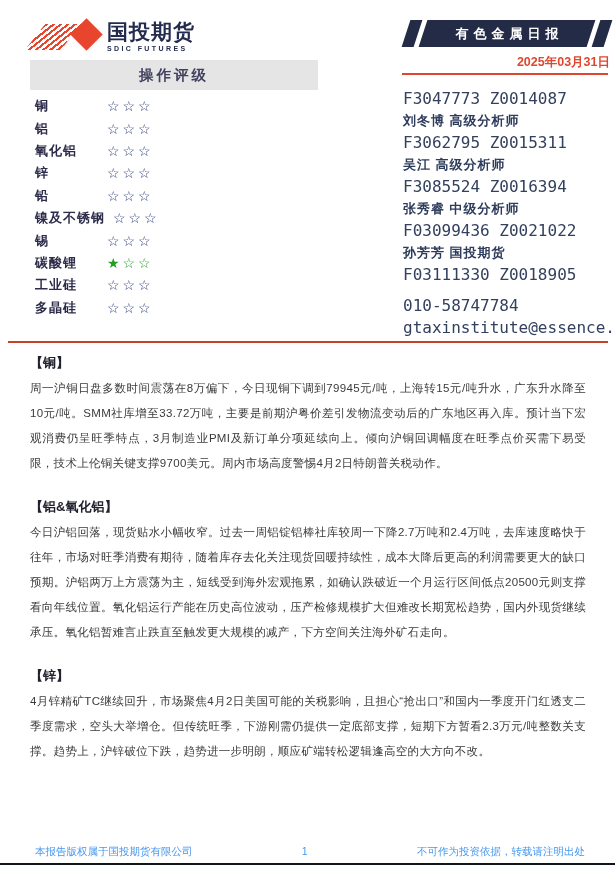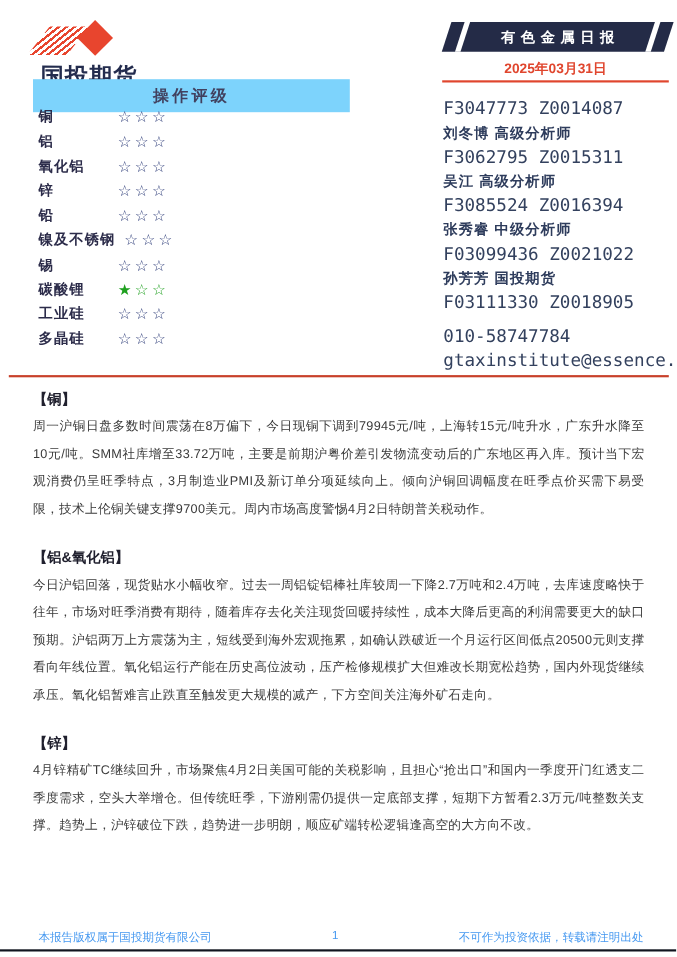--- a/index.html
+++ b/index.html
@@ -1,21 +1,21 @@
 <!DOCTYPE html>
 <html><head>
 <meta charset="utf-8">
 <style>
   html,body { margin:0; padding:0; background:#ffffff; }
   .page {
     position:relative; width:615px; height:870px; background:#fff;
     font-family:"Liberation Sans", sans-serif; overflow:hidden;
   }
   
-  .logo { position:absolute; left:33px; top:18px; display:flex; align-items:flex-start;flex-direction:column; }
+  .logo { position:absolute; left:33px; top:18px; display:flex; align-items:flex-start; }
   .logo-marks { position:relative; width:70px; height:38px; }
   .logo-hatch {
     position:absolute; left:2px; top:6px; width:36px; height:26px;
     transform:skewX(-38deg);
     background:repeating-linear-gradient(115deg,#e8452e 0 3px,#ffffff 3px 6.5px);
   }
   .logo-diamond {
     position:absolute; left:42px; top:5px; width:23px; height:23px;
     background:#e8452e; transform:rotate(45deg);
   }
@@ -29,29 +29,29 @@
   }
   .banner-notch { position:absolute; top:0; bottom:0; width:5px; background:#fff; }
   .banner-notch.l { left:12px; }
   .banner-notch.r { right:12px; }
   .banner-text {
     position:absolute; inset:0; display:flex; align-items:center; justify-content:center;
     transform:skewX(18deg); color:#ffffff; font-size:13px; font-weight:bold; letter-spacing:5px;
     text-indent:5px;
   }
   .report-date {
-    position:absolute; left:400px; top:54px; width:210px; text-align:center;
+    position:absolute; left:400px; top:54px; width:210px; text-align:right;
     color:#e0462e; font-weight:bold; font-size:12.5px;
   }
   .date-underline { position:absolute; left:402px; top:73px; width:206px; border-top:2px solid #e0462e; }
   
   .rating-header {
     position:absolute; left:30px; top:60px; width:288px; height:30px;
-    background:#7dd3fc; display:flex; align-items:center; justify-content:center;
-    font-size:14.5px; font-weight:bold; color:#41415f; letter-spacing:3px;margin-top:12px;
+    background:#e5e5e5; display:flex; align-items:center; justify-content:center;
+    font-size:14.5px; font-weight:bold; color:#41415f; letter-spacing:3px;
   }
   .rating-list { position:absolute; left:35px; top:95px; width:285px; }
   .rating-row { display:flex; align-items:center; height:22.4px; }
   .rating-label { min-width:64px; margin-right:8px; font-size:13px; font-weight:600; color:#2c2c4a; letter-spacing:1px; white-space:nowrap; }
   .rating-stars { font-size:14px; color:#2b3a77; letter-spacing:3px; white-space:nowrap; }
   .rating-stars.green { color:#1fa01f; }
   
   .analysts { position:absolute; left:403px; top:88px; width:212px; }
   .analyst-name { font-size:13px; font-weight:bold; color:#2e3c5c; height:22px; line-height:22px; letter-spacing:1px; }
   .analyst-ids, .contact-line {

